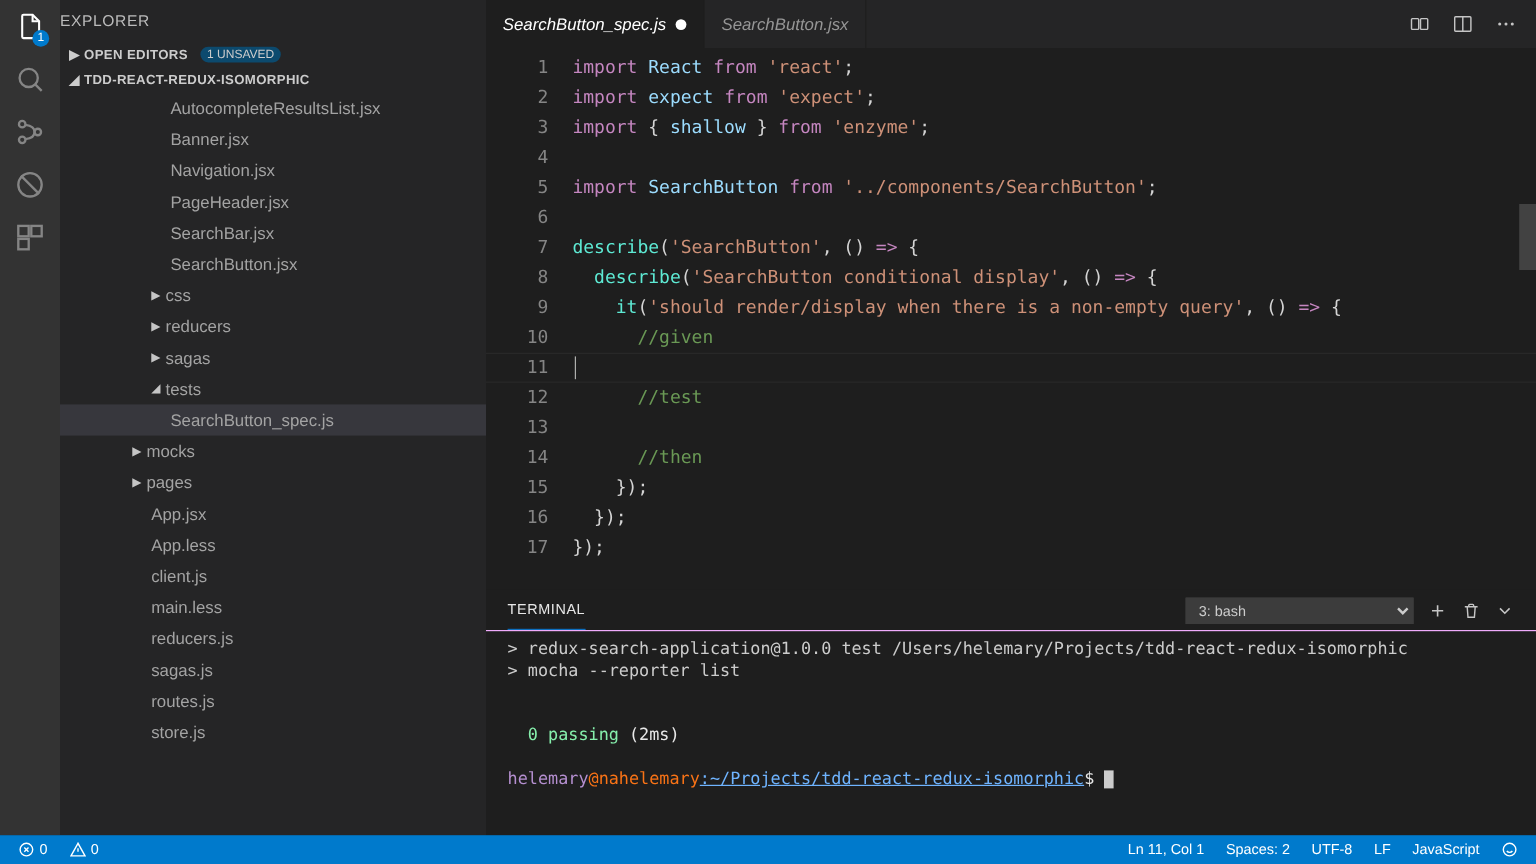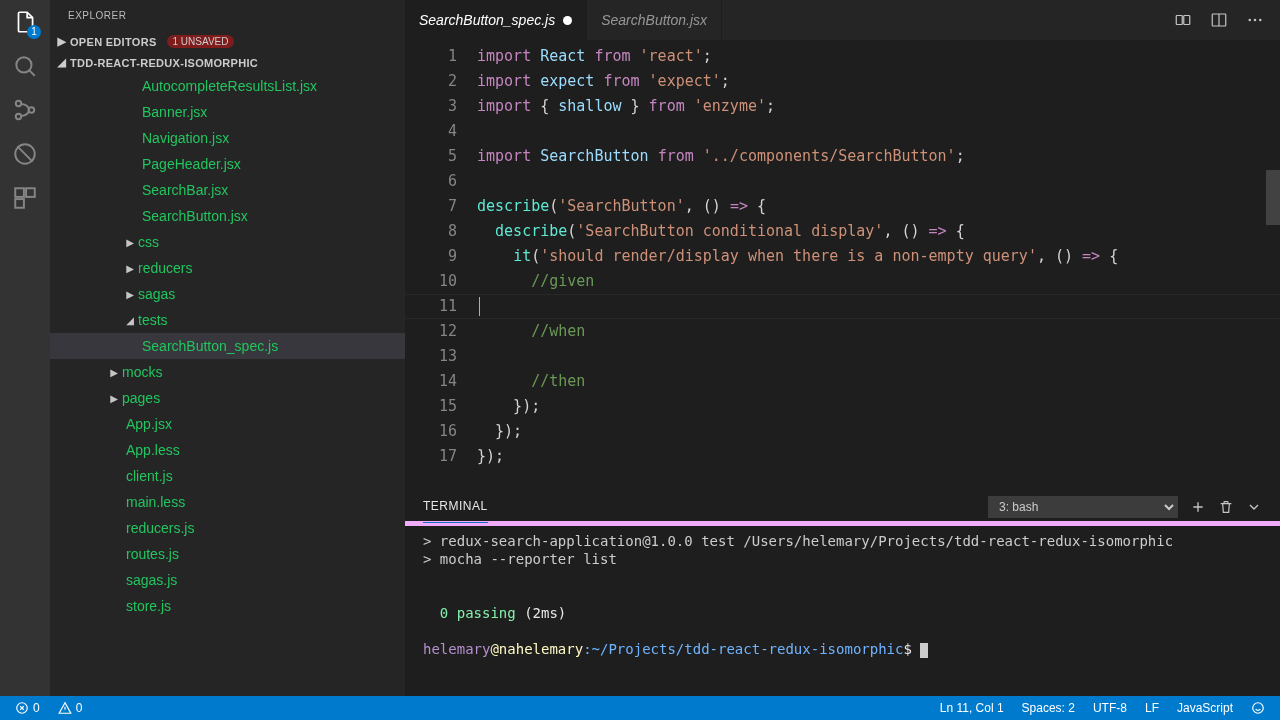--- a/index.html
+++ b/index.html
@@ -11,29 +11,29 @@
 
 
 #activity-bar { width:50px; background:#333333; display:flex; flex-direction:column; align-items:center; padding-top:8px; gap:16px; }
 .act-ico { width:28px; height:28px; display:flex; align-items:center; justify-content:center; color:#858585; cursor:pointer; position:relative; }
 .act-ico.active { color:#fff; }
 .act-ico svg { width:26px; height:26px; }
 .badge { position:absolute; bottom:-3px; right:-2px; background:#007acc; color:#fff; border-radius:8px; font-size:10px; min-width:14px; height:14px; line-height:14px; text-align:center; padding:0 2px; }
 
 
 #sidebar { width:355px; background:#252526; display:flex; flex-direction:column; color:#ccc; }
-#sb-title { padding:10px 18px; font-size:10px; letter-spacing:.5px; color:#bbb; }
+#sb-title { padding:10px 0; font-size:13px; letter-spacing:.5px; color:#bbb; }
 .sec-hdr { display:flex; align-items:center; padding:4px 6px 4px 4px; font-size:11px; font-weight:700; letter-spacing:.3px; cursor:pointer; }
 .sec-hdr .tw { width:16px; text-align:center; color:#ccc; font-size:11px; }
-.pill { margin-left:10px; background:#7f1d1d; color:#ccc; font-size:10px; font-weight:400; padding:1px 6px; border-radius:8px; letter-spacing:0; }
+.pill { margin-left:10px; background:#0c4a6e; color:#ccc; font-size:10px; font-weight:400; padding:1px 6px; border-radius:8px; letter-spacing:0; }
 .tree { flex:1; overflow:auto; }
 .row { display:flex; align-items:center; height:26px; cursor:pointer; }
 .row.sel { background:#37373d; }
 .tw { width:16px; display:inline-flex; justify-content:center; color:#c5c5c5; font-size:10px; }
-.row .lbl { font-size:14px; color:#22c55e; white-space:nowrap; }
+.row .lbl { font-size:14px; color:#a3a3a3; white-space:nowrap; }
 .ind1 { padding-left:76px; }
 .ind2 { padding-left:92px; }
 .indf1{ padding-left:56px; }
 .indf2{ padding-left:72px; }
 
 
 #editor-area { flex:1; display:flex; flex-direction:column; min-width:0; background:#1e1e1e; }
 #tabbar { height:40px; background:#252526; display:flex; align-items:stretch; }
 .tab { display:flex; align-items:center; padding:0 14px; gap:8px; color:#969696; font-size:14px; cursor:pointer; border-right:1px solid #1e1e1e; font-style:italic;}
 .tab.active { background:#1e1e1e; color:#fff; font-style:italic;}
@@ -45,27 +45,27 @@
 #gutter { width:72px; color:#858585; text-align:right; padding-right:20px; padding-top:4px;}
 #code { flex:1; padding-top:4px; white-space:pre; color:#d4d4d4; }
 #code .kw{color:#c586c0;} #code .id{color:#9cdcfe;} #code .fn{color:#5eead4;} #code .str{color:#ce9178;} #code .cm{color:#6a9955;}
 .cursor-line { position:absolute; left:0; right:0; height:25px; top:254px; border-top:1px solid #282828; border-bottom:1px solid #282828;}
 .caret { position:absolute; left:74px; top:257px; width:1px; height:19px; background:#aeafad; }
 #ov-ruler { position:absolute; right:0; top:0; bottom:0; width:14px; }
 #ov-ruler .mk{ position:absolute; right:0; top:130px; width:14px; height:55px; background:#424242;}
 
 
 #terminal { height:205px; border-top:1px solid #1e1e1e; display:flex; flex-direction:column; background:#1e1e1e; }
-#term-hdr { height:34px; display:flex; align-items:center; padding:0 18px; gap:12px; border-bottom:5px solid #f0abfc;}
+#term-hdr { height:34px; display:flex; align-items:center; padding:0 18px; gap:12px; border-bottom:1px solid #f0abfc;}
 #term-hdr .title{ font-size:12px; color:#e7e7e7; letter-spacing:.5px; border-bottom:1px solid #0e70c0; padding-bottom:9px; padding-top:9px;}
 #term-hdr .sp{flex:1;}
 #term-sel { background:#3c3c3c; color:#ccc; border:1px solid #3c3c3c; font-size:12px; height:22px; width:190px; padding:0 6px;}
 .term-ico { color:#c5c5c5; cursor:pointer; width:16px; height:16px;}
 #term-body { flex:1; padding:6px 18px; font-family:Menlo,Consolas,monospace; font-size:14px; line-height:18px; color:#ccc; white-space:pre;}
-#term-body .g{color:#86efac;} #term-body .p{color:#b58fd0;} #term-body .b{color:#fef9c3;} #term-body .w{color:#e8e8e8;margin-top:10px;} #term-body .n{color:#6fb4ff;}
+#term-body .g{color:#86efac;} #term-body .p{color:#b58fd0;} #term-body .b{color:#f97316;} #term-body .w{color:#e8e8e8;margin-top:10px;} #term-body .n{color:#6fb4ff;text-decoration:underline;}
 
 
 #status { height:24px; background:#007acc; color:#fff; display:flex; align-items:center; font-size:12px; padding:0 10px; gap:8px;}
 #status .sp{flex:1;}
 .st-item{display:flex; align-items:center; gap:4px; padding:0 5px; cursor:pointer;}
 .st-item svg{width:14px;height:14px;}
 </style>
 </head>
 <body>
 
@@ -194,25 +194,25 @@
           <div class="row ">
             <span class="ind1"></span>
             <span class="lbl">main.less</span>
           </div>
           <div class="row ">
             <span class="ind1"></span>
             <span class="lbl">reducers.js</span>
           </div>
           <div class="row ">
             <span class="ind1"></span>
+            <span class="lbl">sagas.js</span>
+          </div>
+          <div class="row ">
+            <span class="ind1"></span>
             <span class="lbl">routes.js</span>
-          </div>
-          <div class="row ">
-            <span class="ind1"></span>
-            <span class="lbl">sagas.js</span>
           </div>
           <div class="row ">
             <span class="ind1"></span>
             <span class="lbl">store.js</span>
           </div>
         </div>
     </div>
   </div>
 
   <div id="editor-area">
@@ -266,21 +266,21 @@
 <span class="kw">import</span> <span class="id">expect</span> <span class="kw">from</span> <span class="str">'expect'</span>;
 <span class="kw">import</span> { <span class="id">shallow</span> } <span class="kw">from</span> <span class="str">'enzyme'</span>;
 
 <span class="kw">import</span> <span class="id">SearchButton</span> <span class="kw">from</span> <span class="str">'../components/SearchButton'</span>;
 
 <span class="fn">describe</span>(<span class="str">'SearchButton'</span>, () <span class="kw">=&gt;</span> {
   <span class="fn">describe</span>(<span class="str">'SearchButton conditional display'</span>, () <span class="kw">=&gt;</span> {
     <span class="fn">it</span>(<span class="str">'should render/display when there is a non-empty query'</span>, () <span class="kw">=&gt;</span> {
       <span class="cm">//given</span>
 
-      <span class="cm">//when</span>
+      <span class="cm">//test</span>
 
       <span class="cm">//then</span>
     });
   });
 });</div>
       <div id="ov-ruler">
           <div class="mk"></div>
         </div>
     </div>
 

